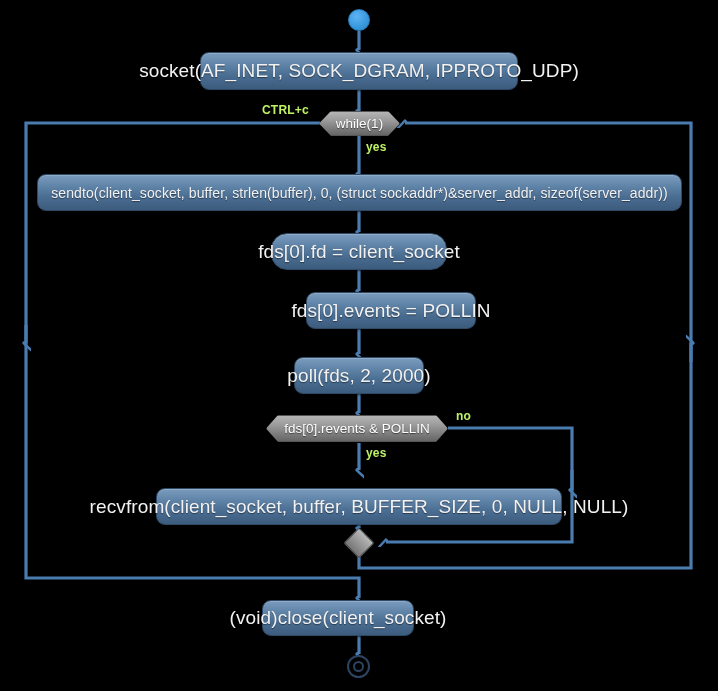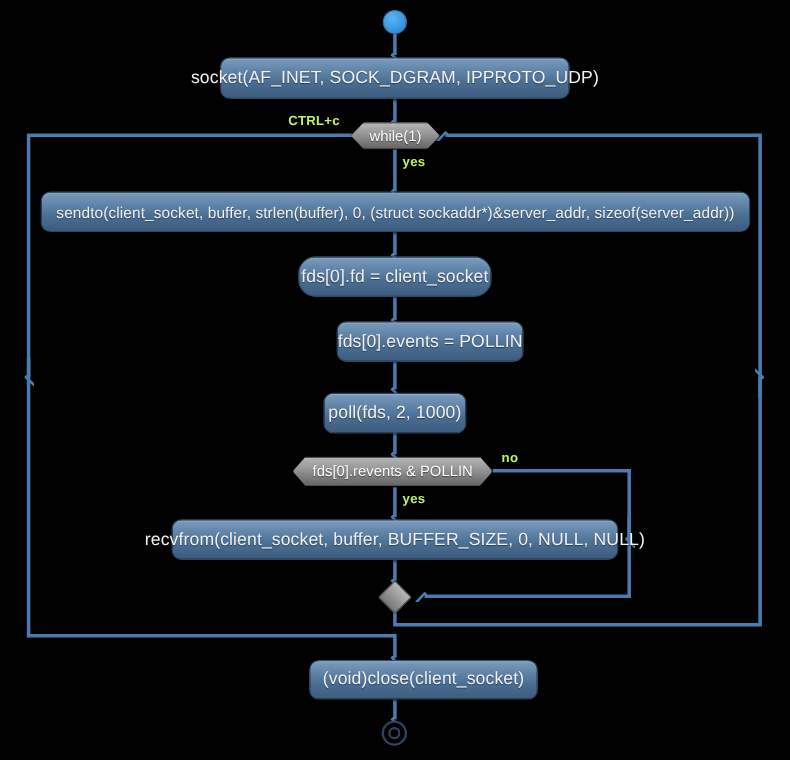--- a/index.html
+++ b/index.html
@@ -38,21 +38,21 @@
     color: #f2f2f2;
     white-space: nowrap;
   }
 
   
   .proc {
     border-radius: 9px;
     background: linear-gradient(to bottom, #7a9bbd 0%, #6387ab 28%, #4a6d92 62%, #3c5c7d 100%);
     border: 1px solid #2f4a66;
     box-shadow: 0 1px 2px rgba(0,0,0,0.55), inset 0 1px 0 rgba(255,255,255,0.18);
-    font-size: 16px;
+    font-size: 19px;
     letter-spacing: 0.1px;
     text-shadow: 0 1px 1px rgba(0,0,0,0.45);
   }
 
   
   .decision {
     background: linear-gradient(to bottom, #b4b4b4 0%, #9c9c9c 35%, #7e7e7e 70%, #666666 100%);
     border: 1px solid #555555;
     clip-path: polygon(12px 0, calc(100% - 12px) 0, 100% 50%, calc(100% - 12px) 100%, 12px 100%, 0 50%);
     font-size: 13.5px;
@@ -169,34 +169,34 @@
 
   <div class="node proc" style="left:271px; top:233px; width:176px; height:37px;border-radius:16px;">
     <span>fds[0].fd = client_socket</span>
   </div>
 
   <div class="node proc" style="left:274px; top:292px; width:170px; height:37px;margin-left:32px;">
     <span>fds[0].events = POLLIN</span>
   </div>
 
   <div class="node proc" style="left:294px; top:357px; width:130px; height:37px;">
-    <span>poll(fds, 2, 1000)</span>
+    <span>poll(fds, 2, 2000)</span>
   </div>
 
   <div class="node decision" style="left:266px; top:415px; width:182px; height:27px;">
     <span>fds[0].revents &amp; POLLIN</span>
   </div>
 
-  <div class="node proc" style="left:156px; top:472px; width:406px; height:37px;">
+  <div class="node proc" style="left:156px; top:488px; width:406px; height:37px;">
     <span>recvfrom(client_socket, buffer, BUFFER_SIZE, 0, NULL, NULL)</span>
   </div>
 
   <div class="node merge-node" style="left:348px; top:532px; width:22px; height:22px;"></div>
 
-  <div class="node proc" style="left:281px; top:600px; width:208px; height:36px;">
+  <div class="node proc" style="left:262px; top:600px; width:152px; height:36px;">
     <span>(void)close(client_socket)</span>
   </div>
 
   <div class="node end-node" style="left:347px; top:655px; width:23px; height:23px;">
     <div class="inner-ring"></div>
   </div>
 
   <div class="edge-label" style="left:262px; top:103px;">CTRL+c</div>
 
   <div class="edge-label" style="left:366px; top:140px;">yes</div>

